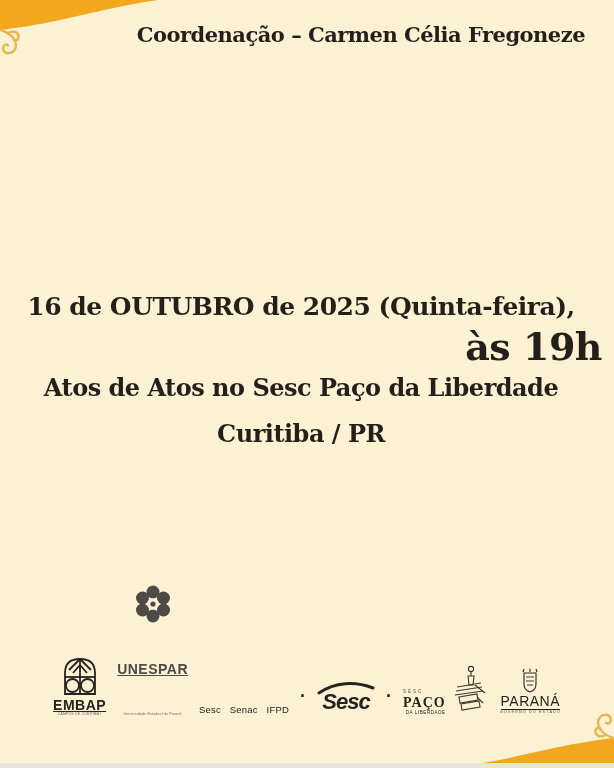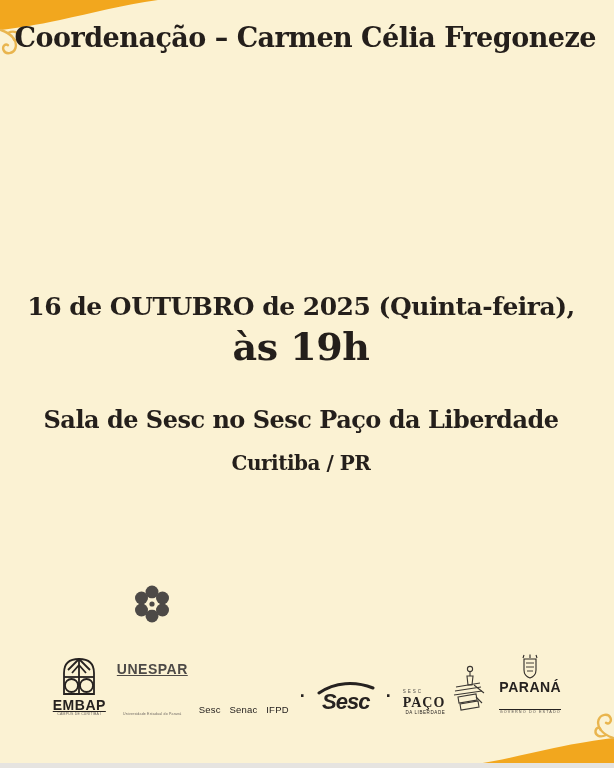--- a/index.html
+++ b/index.html
@@ -5,32 +5,32 @@
   html,body{margin:0;padding:0;}
   body{
     width:614px;height:768px;position:relative;overflow:hidden;
     background:#FBF2D3;
     font-family:"DejaVu Serif", serif;
     color:#241F1B;
   }
   .corners{position:absolute;left:0;top:0;pointer-events:none;}
   
   .coord{
-    position:absolute;top:22px;right:18px;
-    font-size:27px;font-weight:bold;letter-spacing:-0.5px;
+    position:absolute;top:22px;right:29px;
+    font-size:21px;font-weight:bold;letter-spacing:-0.5px;
     white-space:nowrap;
   }
   
   .event{
     position:absolute;top:293px;left:0;right:12px;text-align:center;
   }
   .event .date{font-size:25px;font-weight:bold;letter-spacing:-0.5px;margin:0 0 6px 0;line-height:1.08;}
-  .event .time{font-size:38px;font-weight:bold;letter-spacing:-0.5px;margin:0 0 40px 0;line-height:1.08;}
+  .event .time{font-size:38px;font-weight:bold;letter-spacing:-0.5px;margin:0 0 8px 0;line-height:1.08;text-align:right;}
   .event .venue{font-size:24px;font-weight:bold;letter-spacing:-0.5px;margin:0 0 20px 0;line-height:1.08;}
-  .event .city{font-size:20px;font-weight:bold;letter-spacing:-0.5px;margin:0;line-height:1.08;}
+  .event .city{font-size:24px;font-weight:bold;letter-spacing:-0.5px;margin:0;line-height:1.08;}
   
   .logos{
     position:absolute;left:0;right:0;bottom:52px;
     display:flex;justify-content:center;align-items:flex-end;gap:11px;
     font-family:"Liberation Sans", sans-serif;color:#262220;
   }
   .logo{display:flex;flex-direction:column;align-items:center;line-height:1;}
   .logo .lbl{font-weight:bold;}
   .embap .lbl,.unespar .lbl{font-size:14px;letter-spacing:0.5px;margin-top:2px;text-decoration:underline;}
   .embap .sub,.unespar .sub{font-size:3.5px;color:#6b6560;margin-top:1px;letter-spacing:0.2px;white-space:nowrap;}
@@ -45,21 +45,21 @@
   .sesc{margin-bottom:3px;position:relative;}
   .sesc .word{font-size:22px;font-weight:bold;font-style:italic;letter-spacing:-1px;}
   .sesc svg{display:block;margin-bottom:-4px;}
   .paco{margin-bottom:1px;justify-content:flex-end;}
   .paco .group{display:flex;align-items:flex-end;gap:1px;}
   .paco .stack{display:flex;flex-direction:column;align-items:flex-start;}
   .paco .over{font-size:4.5px;letter-spacing:2px;color:#4d4a47;}
   .paco .lbl{font-family:"Liberation Serif", serif;font-size:14px;font-weight:bold;letter-spacing:1px;margin-top:1px;}
   .paco .sub{font-size:4.5px;letter-spacing:0.6px;margin-top:1px;align-self:flex-end;}
   .parana{margin-bottom:1px;}
-  .parana .lbl{font-size:14px;font-weight:700;letter-spacing:0.5px;border-bottom:1.5px solid #262220;padding-bottom:15px;}
+  .parana .lbl{font-size:14px;font-weight:400;letter-spacing:0.5px;border-bottom:1.5px solid #262220;padding-bottom:1px;}
   .parana .sub{font-size:3.8px;letter-spacing:1.1px;margin-top:1.5px;color:#55504c;white-space:nowrap;}
   .bottom-strip{
     position:absolute;left:0;right:0;bottom:0;height:5px;background:#E6E4E0;
   }
 </style>
 </head>
 <body>
 
 <svg class="corners" width="614" height="768" viewBox="0 0 614 768">
 
@@ -73,21 +73,21 @@
   <path d="M614,768 H450 C490,763 522,755 554,748 C578,743 596,740 614,738 Z" fill="#F2A71E"></path>
 
   <use href="#swirlTL" transform="rotate(180,307,384)"></use>
 </svg>
 
 <div class="coord">Coordenação – Carmen Célia Fregoneze</div>
 
 <div class="event">
   <p class="date">16 de OUTUBRO de 2025 (Quinta-feira),</p>
   <p class="time">às 19h</p>
-  <p class="venue">Sala de Sesc no Sesc Paço da Liberdade</p>
+  <p class="venue">Atos de Atos no Sesc Paço da Liberdade</p>
   <p class="city">Curitiba / PR</p>
 </div>
 
 <div class="logos">
 
   <div class="logo embap">
     <svg width="36" height="40" viewBox="0 0 36 40" fill="none" stroke="#262220" stroke-width="1.8">
       <path d="M3,38 V17 Q3,3 18,3 Q33,3 33,17 V38 Z"></path>
       <line x1="18" y1="3" x2="18" y2="38"></line>
       <line x1="3" y1="21" x2="33" y2="21"></line>

